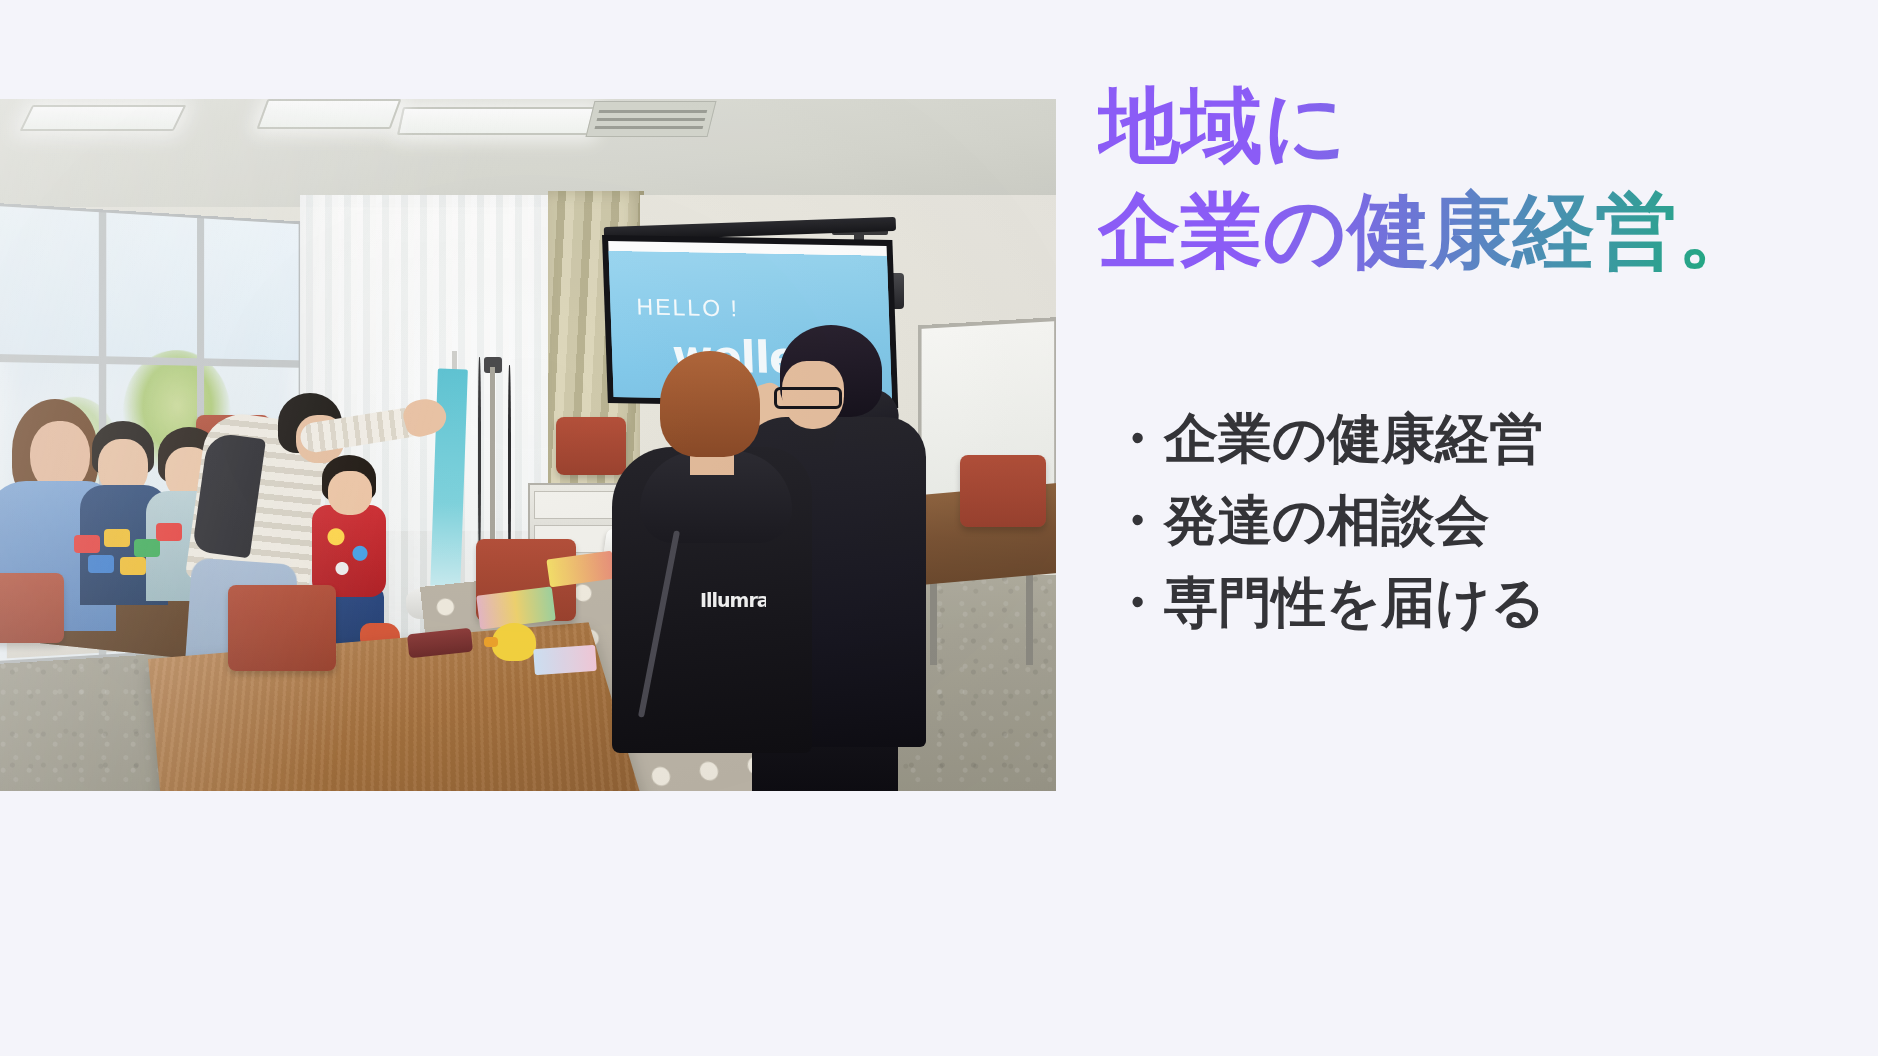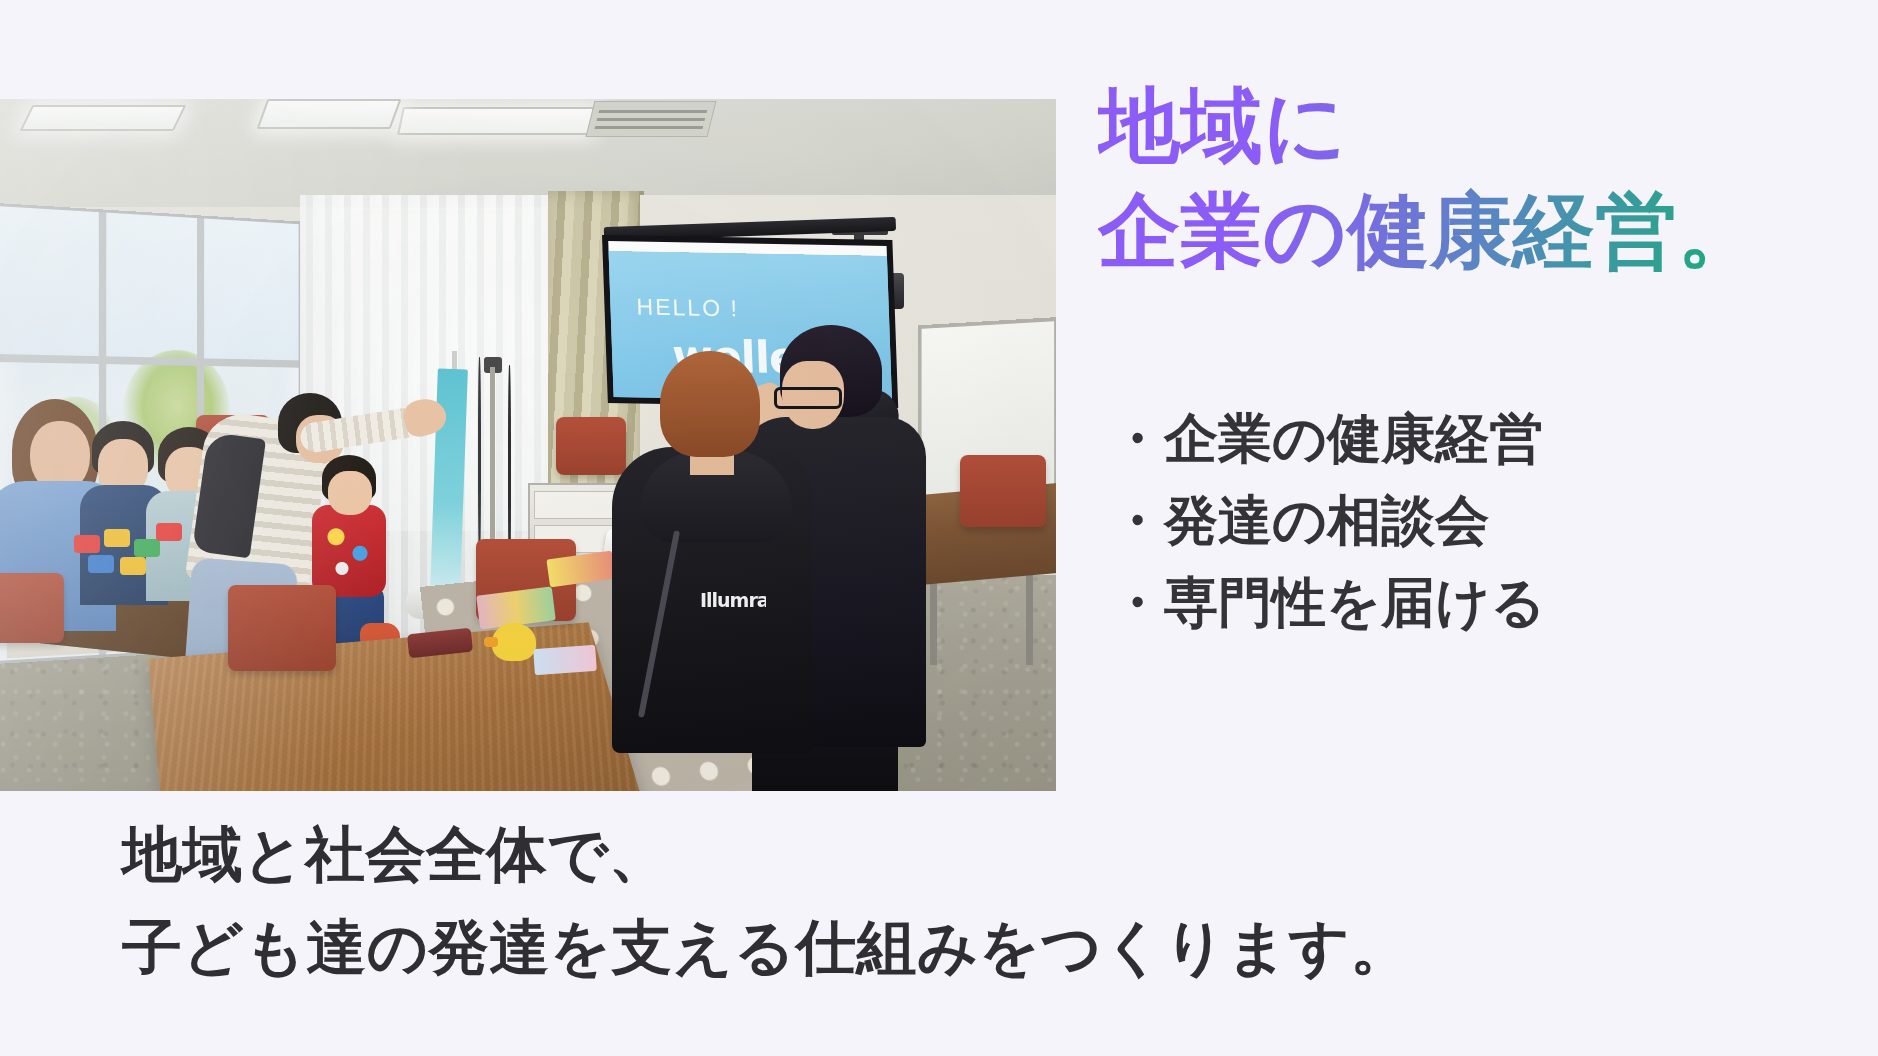--- a/index.html
+++ b/index.html
@@ -672,18 +672,14 @@
     <div class="bullets">
       <ul>
         <li>・企業の健康経営</li>
         <li>・発達の相談会</li>
         <li>・専門性を届ける</li>
       </ul>
     </div>
 
   </div>
 
-  <div class="caption">
-    <span class="c1">地域と社会全体で、</span>
-    <span class="c2">子ども達の発達を支える仕組みをつくります。</span>
-  </div>
 
 </div>
 
 </body></html>

